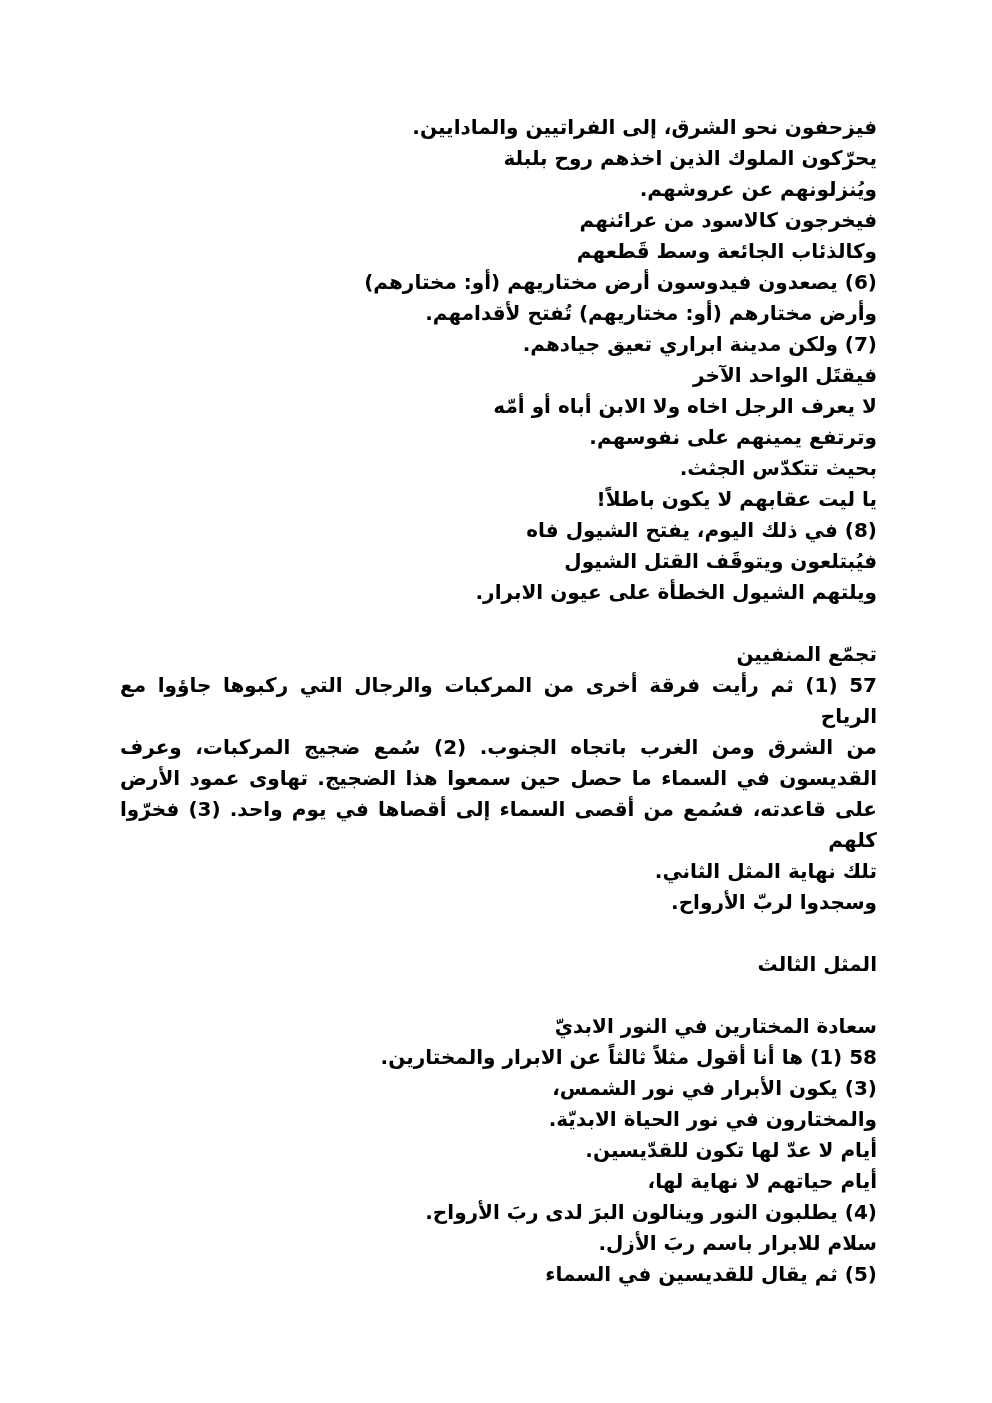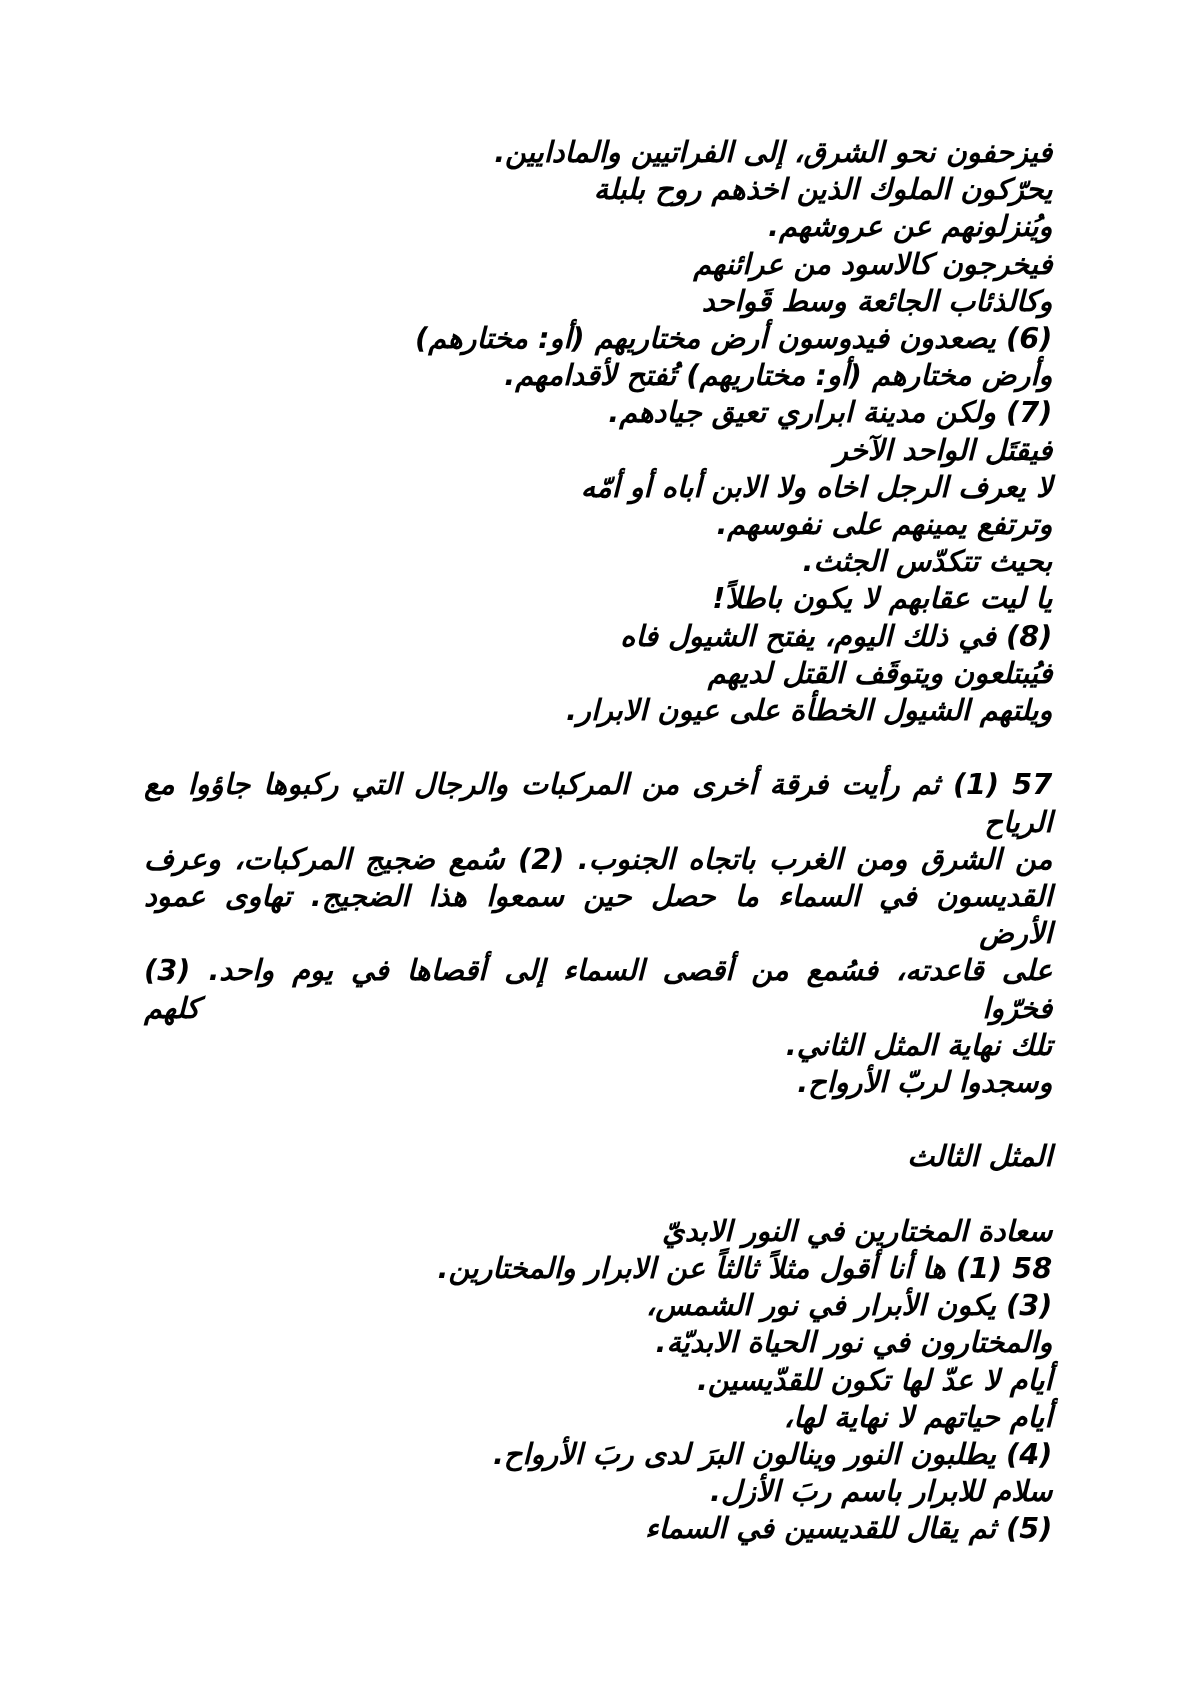--- a/index.html
+++ b/index.html
@@ -16,23 +16,22 @@
   }
   .text-block {
     position: absolute;
     top: 112px;
     right: 115px;
     width: 757px;
     direction: rtl;
     color: #000000;
     font-family: "DejaVu Sans", sans-serif;
     font-weight: bold;
-    font-size: 24px;
+    font-size: 20px;
     line-height: 31px;
-    font-style: italic;
   }
   .line {
     text-align: right;
     white-space: nowrap;
     min-height: 31px;
   }
   .line.justify {
     text-align: justify;
     text-align-last: justify;
     white-space: normal;
@@ -48,33 +47,34 @@
 </head>
 <body>
 
 <div class="page">
   <div class="text-block">
 
   <div class="line body">فيزحفون نحو الشرق، إلى الفراتيين والمادايين.</div>
       <div class="line body">يحرّكون الملوك الذين اخذهم روح بلبلة</div>
       <div class="line body">ويُنزلونهم عن عروشهم.</div>
       <div class="line body">فيخرجون كالاسود من عرائنهم</div>
-      <div class="line body">وكالذئاب الجائعة وسط قَواحد</div>
+      <div class="line body">وكالذئاب الجائعة وسط قَطعهم</div>
       <div class="line body">(6) يصعدون فيدوسون أرض مختاريهم (أو: مختارهم)</div>
       <div class="line body">وأرض مختارهم (أو: مختاريهم) تُفتح لأقدامهم.</div>
       <div class="line body">(7) ولكن مدينة ابراري تعيق جيادهم.</div>
       <div class="line body">فيقتَل الواحد الآخر</div>
       <div class="line body">لا يعرف الرجل اخاه ولا الابن أباه أو أمّه</div>
       <div class="line body">وترتفع يمينهم على نفوسهم.</div>
       <div class="line body">بحيث تتكدّس الجثث.</div>
       <div class="line body">يا ليت عقابهم لا يكون باطلاً!</div>
       <div class="line body">(8) في ذلك اليوم، يفتح الشيول فاه</div>
-      <div class="line body">فيُبتلعون ويتوقَف القتل لديهم</div>
+      <div class="line body">فيُبتلعون ويتوقَف القتل الشيول</div>
       <div class="line body">ويلتهم الشيول الخطأة على عيون الابرار.</div>
       <div class="line blank"></div>
+      <div class="line heading">تجمّع المنفيين</div>
       <div class="line body justify">57 (1) ثم رأيت فرقة أخرى من المركبات والرجال التي ركبوها جاؤوا مع الرياح</div>
       <div class="line body justify">من الشرق ومن الغرب باتجاه الجنوب. (2) سُمع ضجيج المركبات، وعرف</div>
       <div class="line body justify">القديسون في السماء ما حصل حين سمعوا هذا الضجيج. تهاوى عمود الأرض</div>
       <div class="line body justify">على قاعدته، فسُمع من أقصى السماء إلى أقصاها في يوم واحد. (3) فخرّوا كلهم</div>
       <div class="line body">تلك نهاية المثل الثاني.</div>
       <div class="line body">وسجدوا لربّ الأرواح.</div>
       <div class="line blank"></div>
       <div class="line heading">المثل الثالث</div>
       <div class="line blank"></div>
       <div class="line heading">سعادة المختارين في النور الابديّ</div>

